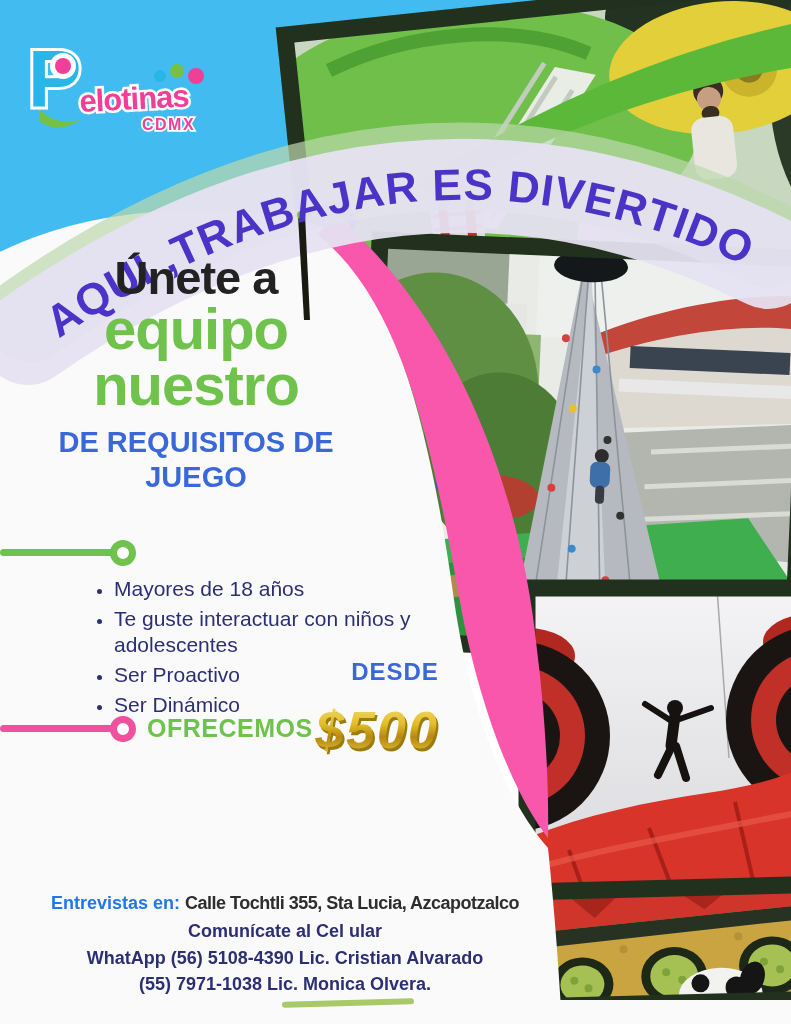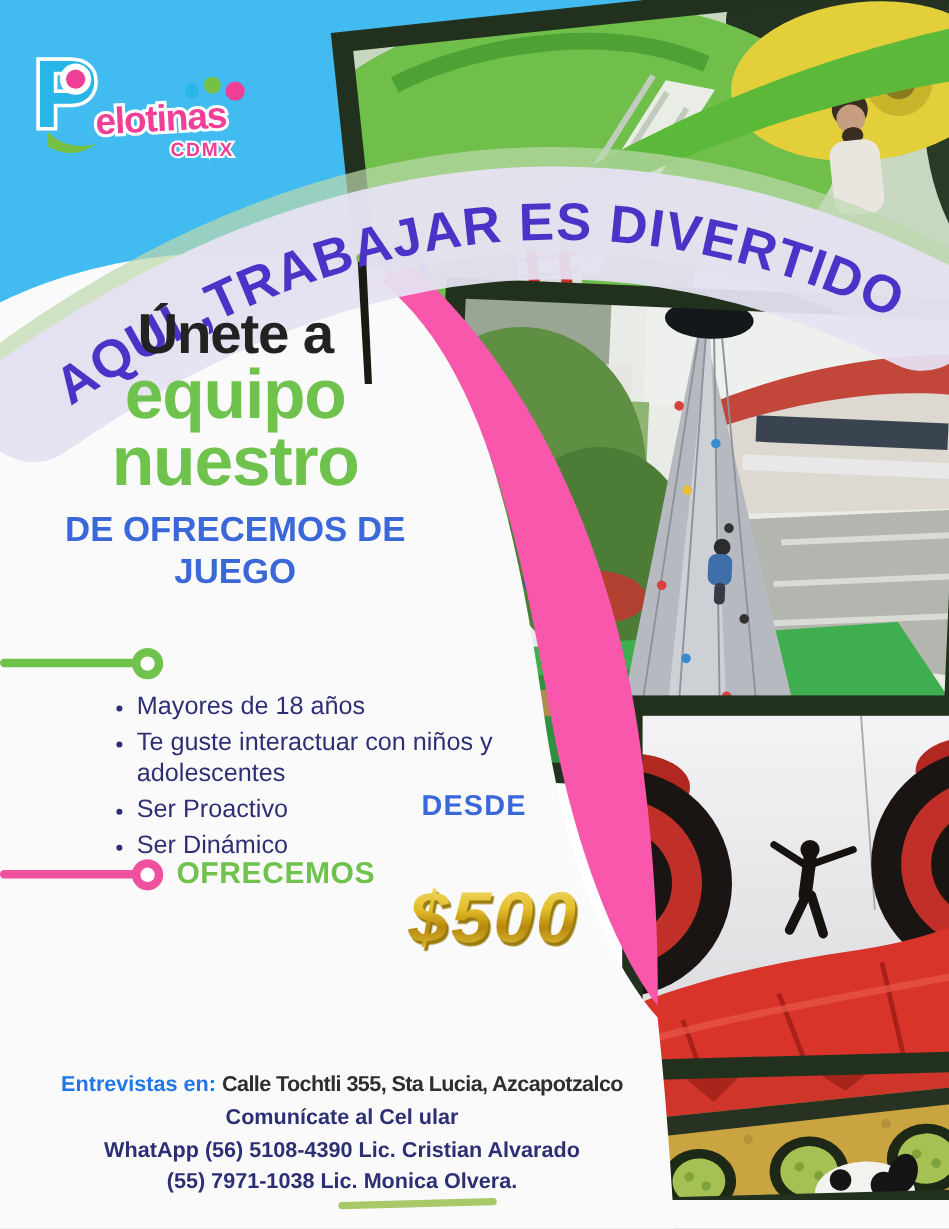--- a/index.html
+++ b/index.html
@@ -20,22 +20,22 @@
   .sec-label{font-size:25px;font-weight:800;letter-spacing:.5px;}
 
   
   .blist{margin:0;padding-left:22px;width:322px;color:var(--navy);
          font-size:21px;line-height:1.24;font-weight:400;}
   .blist li{margin-bottom:4px;}
   .blist li::marker{color:var(--navy);font-size:.85em;}
 
   .desde{left:300px;top:658px;width:190px;text-align:center;
          font-size:24px;font-weight:800;color:var(--royal);letter-spacing:1px;}
-  .amount{left:272px;top:730px;width:210px;text-align:right;
-          font-size:60px;font-weight:800;font-style:italic;letter-spacing:2px;
+  .amount{left:272px;top:700px;width:210px;text-align:center;
+          font-size:52px;font-weight:800;font-style:italic;letter-spacing:2px;
           background:linear-gradient(180deg,#f6e27a 0%,#e3bd2a 40%,#b8880c 62%,#ecd04a 100%);
           -webkit-background-clip:text;background-clip:text;color:transparent;
           filter:drop-shadow(2px 3px 0 #9a7d10);}
 
   
   .cline{left:10px;width:550px;text-align:center;color:var(--navy);
          font-size:18px;font-weight:700;}
   .c-label{color:var(--blue-link);font-weight:800;}
   .c-address{color:var(--address);font-weight:800;letter-spacing:-.5px;}
   .underline-accent{left:282px;top:1000px;width:132px;height:6px;border-radius:3px;
@@ -255,21 +255,21 @@
     <circle cx="155" cy="45" r="7" style="fill:var(--logo-green)"></circle>
     <circle cx="174" cy="50" r="8" style="fill:var(--logo-pink)"></circle>
     <text x="120" y="104" font-family="Liberation Sans, sans-serif" font-size="16" font-weight="800" letter-spacing="1.5" style="fill:var(--logo-pink)" stroke="#ffffff" stroke-width="3.5" paint-order="stroke">CDMX</text>
   </svg>
 
   <div class="abs headline">
     <div class="hl-top">Únete a</div>
     <div class="hl-green">equipo</div>
     <div class="hl-green">nuestro</div>
     <div class="hl-sub">
-      <div>DE OFRECEMOS DE</div>
+      <div>DE REQUISITOS DE</div>
       <div>JUEGO</div>
     </div>
   </div>
 
   <div class="abs rule" style="left:0;top:549px;width:118px;background:var(--green-bright)"></div>
   <div class="abs ring" style="left:110px;top:540px;border-color:var(--green-bright)"></div>
   <ul class="abs blist" style="left:92px;top:576px">
     <li>Mayores de 18 años</li>
     <li>Te guste interactuar con niños y adolescentes</li>
     <li>Ser Proactivo</li>

